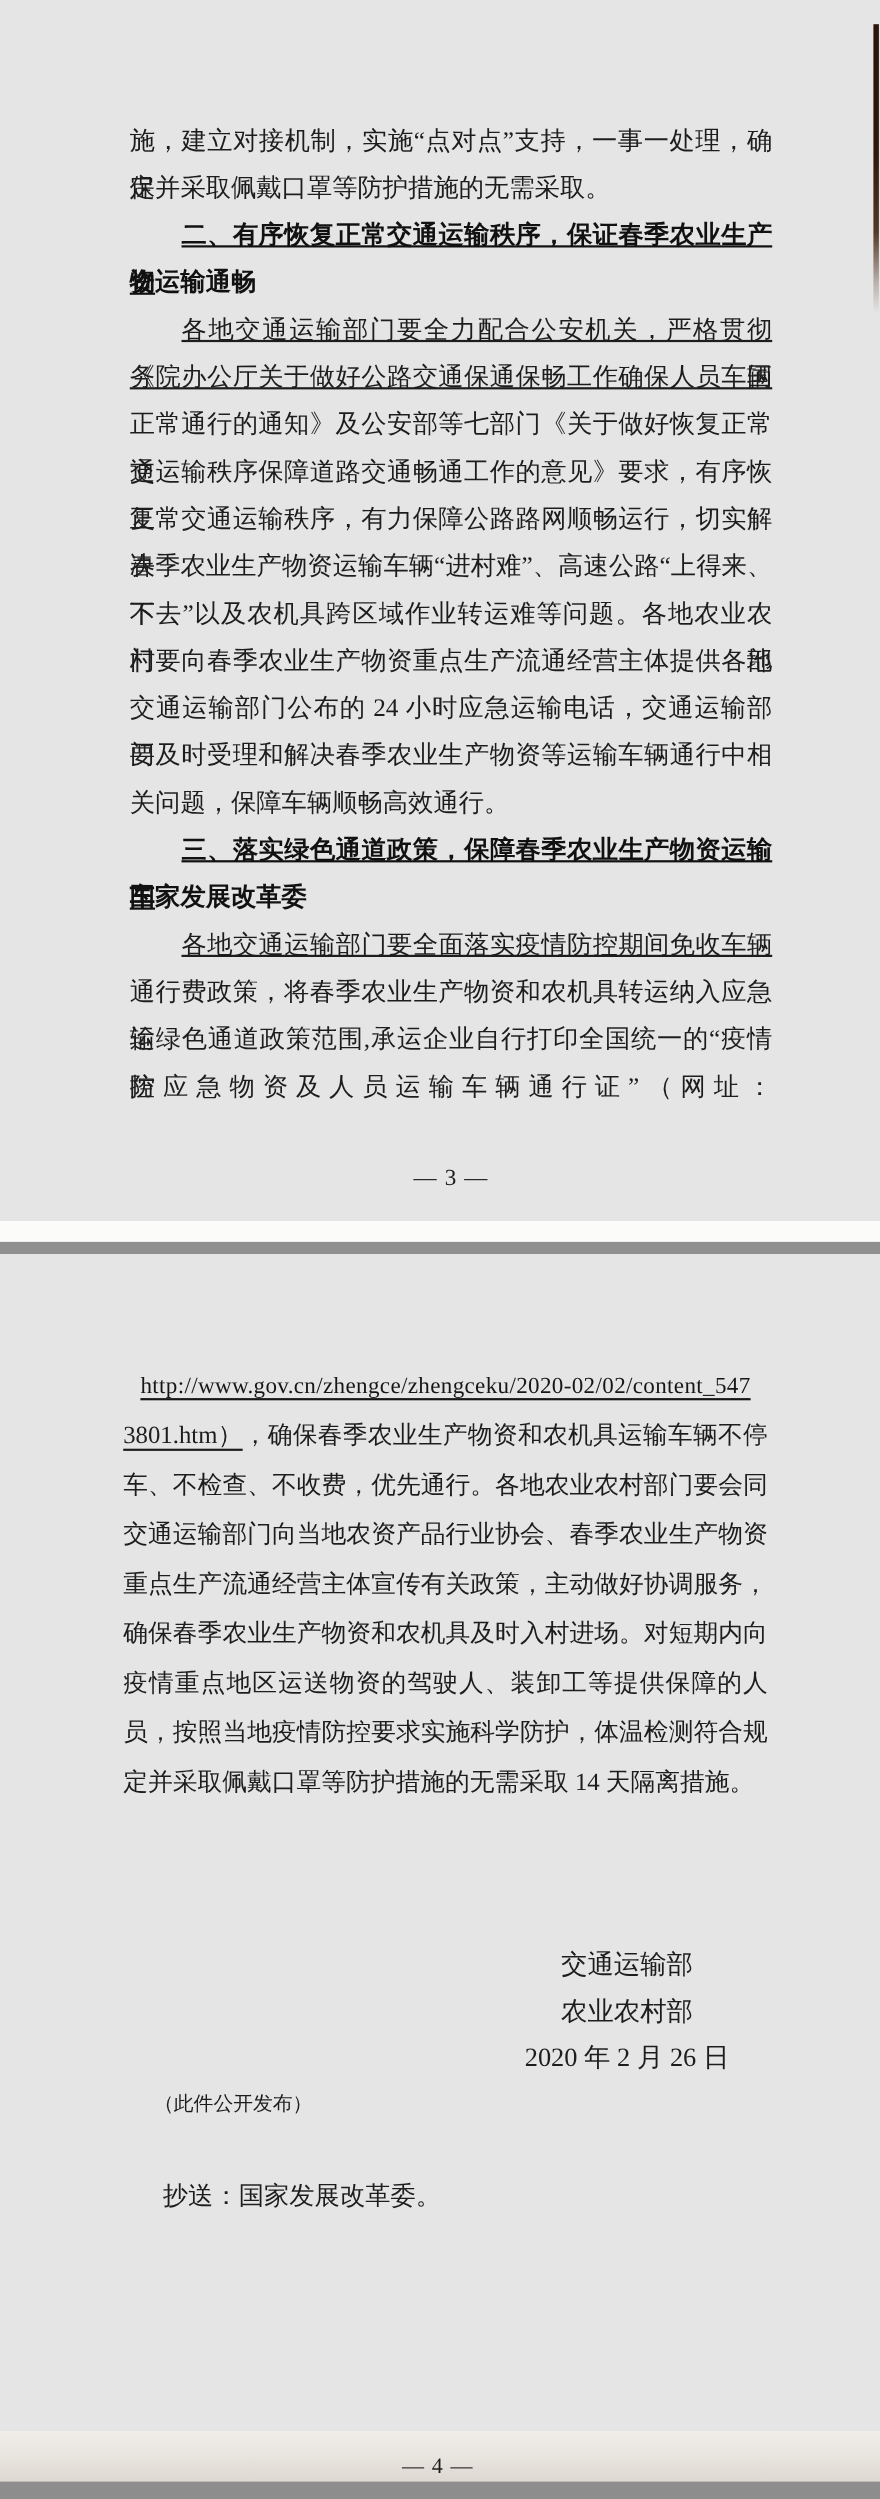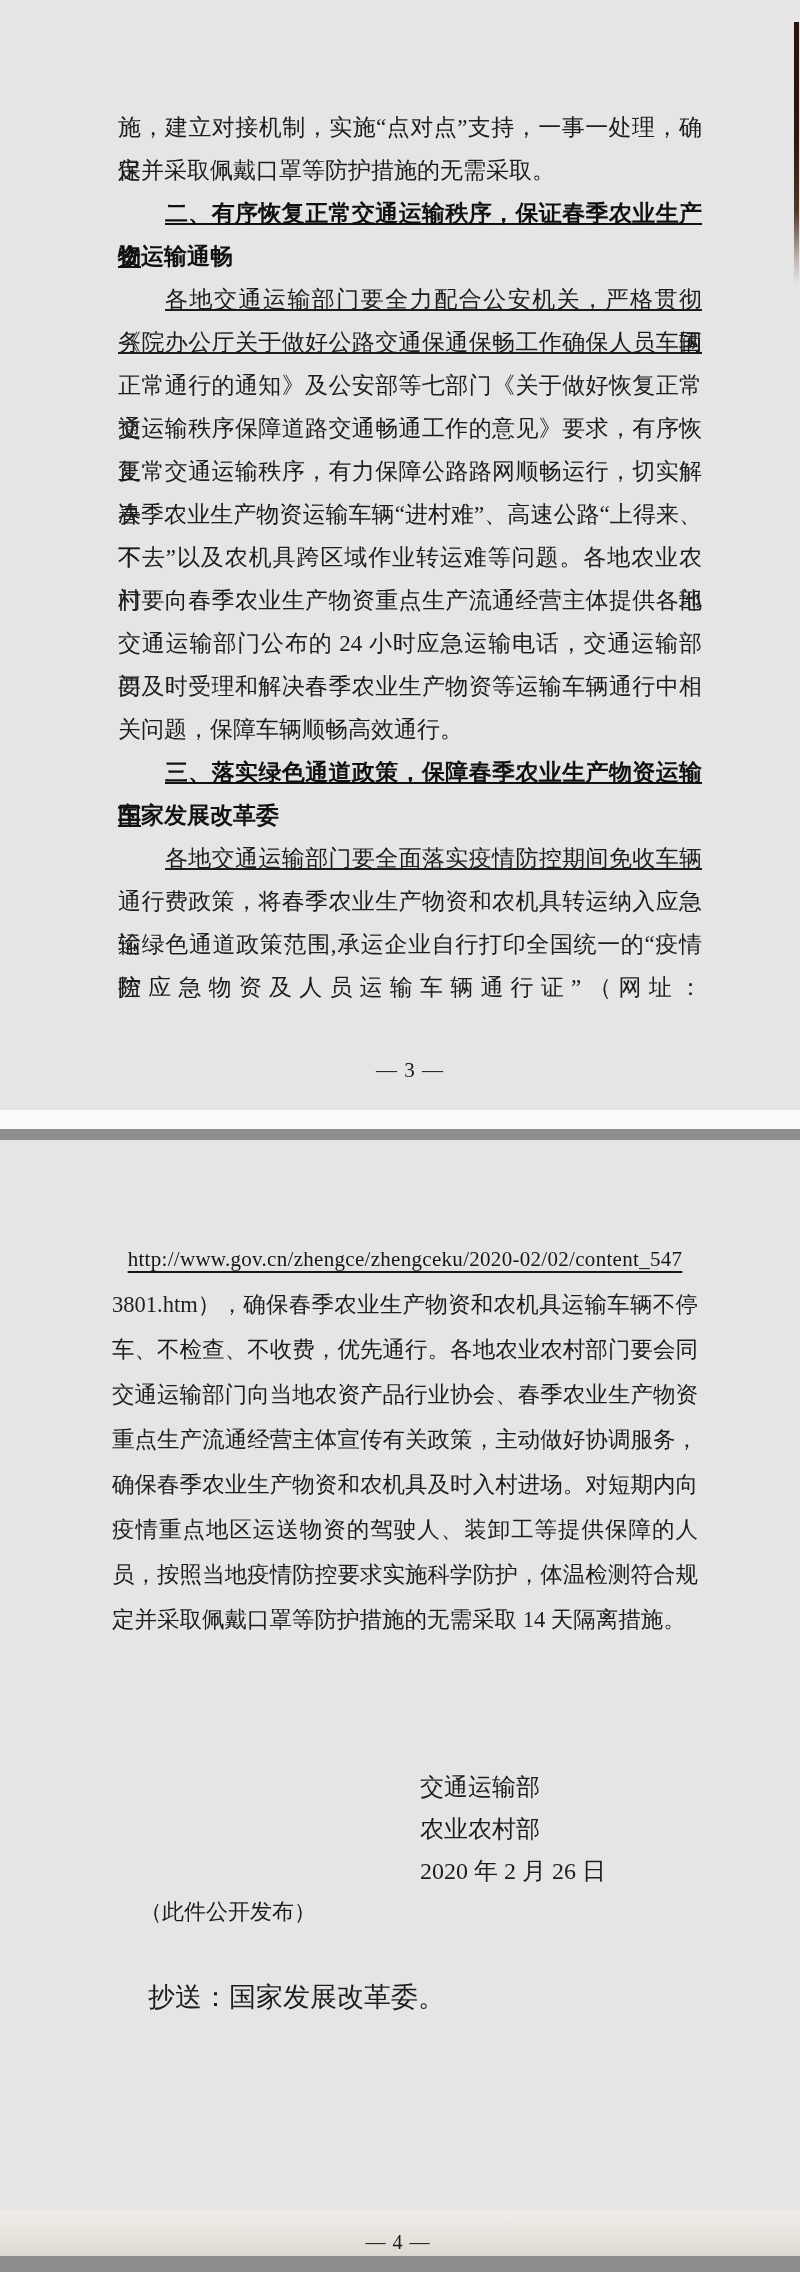--- a/index.html
+++ b/index.html
@@ -14,40 +14,40 @@
   .p3-block .line{height:43px;line-height:43px;font-size:23px;white-space:nowrap;}
   
   .p4-block{position:absolute;left:112px;top:1237px;width:586px;}
   .p4-block .line{height:45px;line-height:45px;font-size:22.5px;white-space:nowrap;text-align:center;}
   
   .line.justify{white-space:normal;text-align:justify;text-align-last:justify;text-justify:inter-character;}
   .line.end{white-space:normal;text-align:left;text-align-last:left;}
   .line.indent{text-indent:47px;text-decoration:underline;}
   .line.bold{font-weight:700;color:#111;}
   .url{font-size:21px !important;letter-spacing:.3px;text-decoration:underline;text-underline-offset:5px;color:#161616;}
-  .linkpart{text-underline-offset:5px;}
+  .linkpart{text-decoration:underline;text-underline-offset:5px;}
   
   .pnum3{position:absolute;left:118px;top:1056px;width:584px;height:28px;line-height:28px;
          text-align:center;font-size:21px;letter-spacing:1px;color:#1b1b1b;}
   .pnum4{position:absolute;left:112px;top:2229px;width:572px;height:26px;line-height:26px;
          text-align:center;font-size:20px;letter-spacing:1px;color:#1b1b1b;z-index:3;}
   
   .divider{position:absolute;left:0;top:1129px;width:800px;height:11px;background:#8f8f8f;}
   .divider-top-haze{position:absolute;left:0;top:1110px;width:800px;height:19px;background:#fbfbfa;}
   .bottom-strip{position:absolute;left:0;top:2210px;width:800px;height:46px;
                 background:linear-gradient(180deg,#f0ede9 0%,#e7e3dd 55%,#ddd8d1 100%);z-index:2;}
   .bottom-band{position:absolute;left:0;top:2256px;width:800px;height:16px;background:#8d8d8d;z-index:2;}
   .edge-line{position:absolute;left:794px;top:22px;width:5px;height:262px;
              background:linear-gradient(180deg,#2a140b 0%,#31170c 45%,#543728 72%,
                         rgba(110,85,70,.35) 90%,rgba(110,85,70,0) 100%);}
   
-  .sig{position:absolute;left:420px;top:1766px;width:300px;}
+  .sig{position:absolute;left:420px;top:1766px;width:300px;text-align:center;}
   .sig .line{height:42px;line-height:42px;font-size:24px;white-space:nowrap;}
-  .release{position:absolute;left:140px;top:1899px;height:26px;line-height:26px;font-size:22px;white-space:nowrap;}
-  .cc{position:absolute;left:148px;top:1984px;height:26px;line-height:26px;font-size:27px;white-space:nowrap;}
+  .release{position:absolute;left:140px;top:1899px;height:26px;line-height:26px;font-size:18px;white-space:nowrap;}
+  .cc{position:absolute;left:148px;top:1984px;height:26px;line-height:26px;font-size:23px;white-space:nowrap;}
 </style>
 </head>
 <body>
 
 <div class="canvas">
 
   <div class="p3-block">
     <div class="line justify">施，建立对接机制，实施“点对点”支持，一事一处理，确保</div>
     <div class="line end">定并采取佩戴口罩等防护措施的无需采取。</div>
     <div class="line bold indent justify">二、有序恢复正常交通运输秩序，保证春季农业生产物</div>

